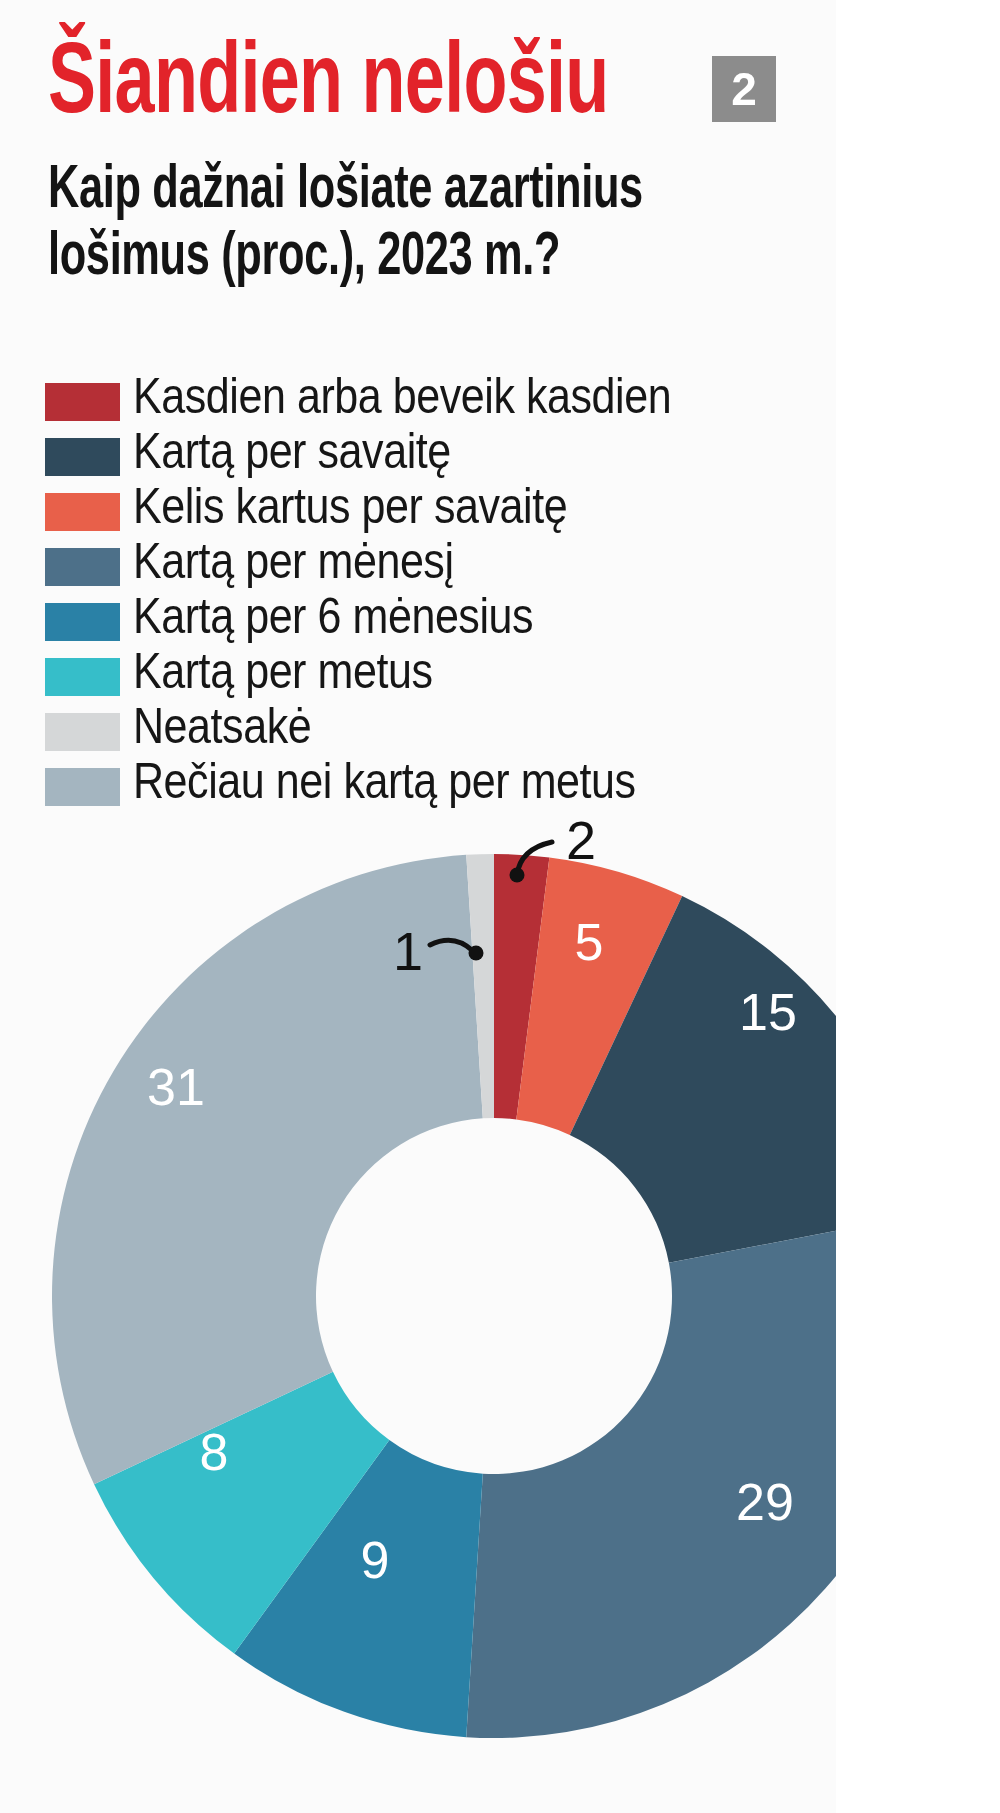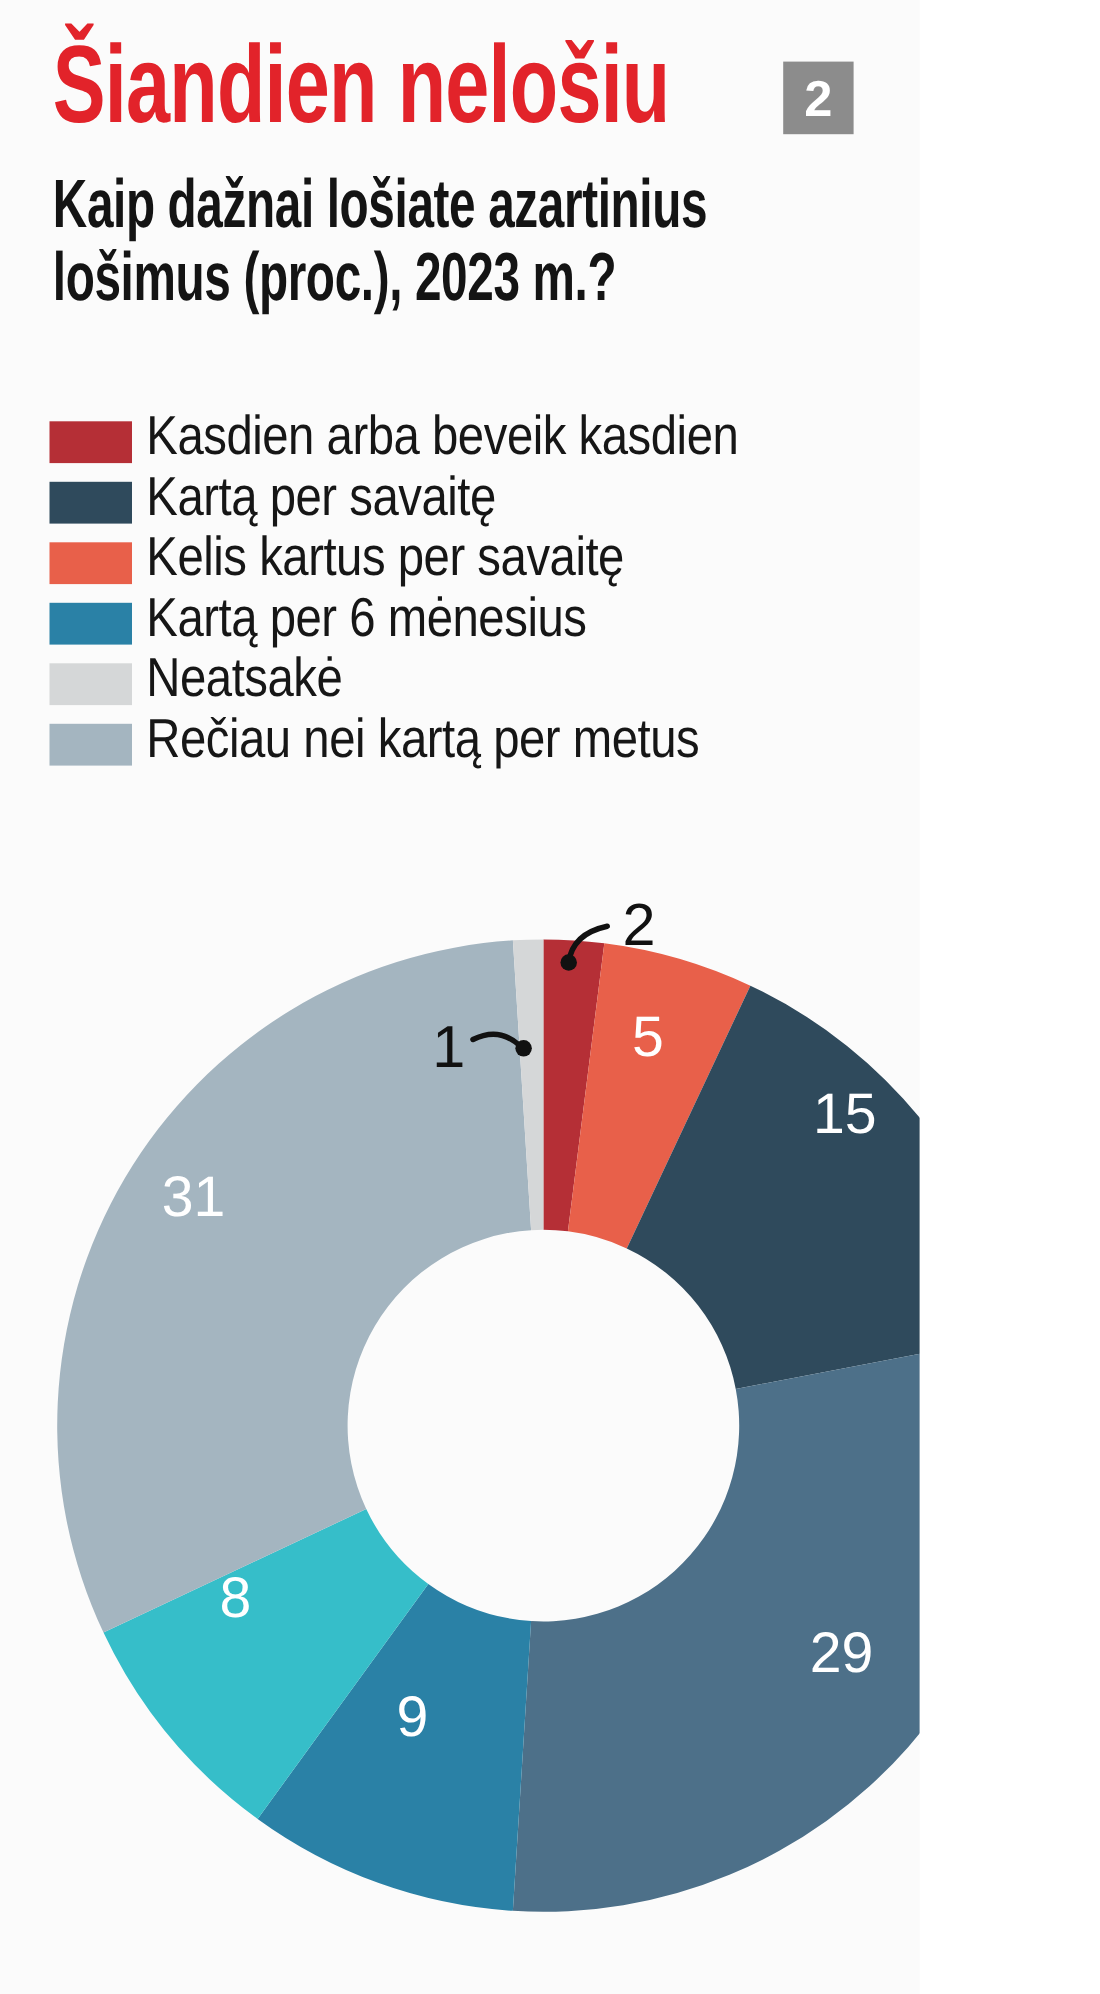--- a/index.html
+++ b/index.html
@@ -64,22 +64,30 @@
       </li>
       <li>
         <span class="swatch" style="background: rgb(47, 74, 92);"></span>
         <span class="lab">Kartą per savaitę</span>
       </li>
       <li>
         <span class="swatch" style="background: rgb(232, 96, 74);"></span>
         <span class="lab">Kelis kartus per savaitę</span>
       </li>
       <li>
+        <span class="swatch" style="background: rgb(77, 112, 137);"></span>
+        <span class="lab">Kartą per mėnesį</span>
+      </li>
+      <li>
         <span class="swatch" style="background: rgb(42, 129, 166);"></span>
         <span class="lab">Kartą per 6 mėnesius</span>
+      </li>
+      <li>
+        <span class="swatch" style="background: rgb(54, 190, 201);"></span>
+        <span class="lab">Kartą per metus</span>
       </li>
       <li>
         <span class="swatch" style="background: rgb(213, 215, 216);"></span>
         <span class="lab">Neatsakė</span>
       </li>
       <li>
         <span class="swatch" style="background: rgb(164, 181, 192);"></span>
         <span class="lab">Rečiau nei kartą per metus</span>
       </li>
     </ul>

